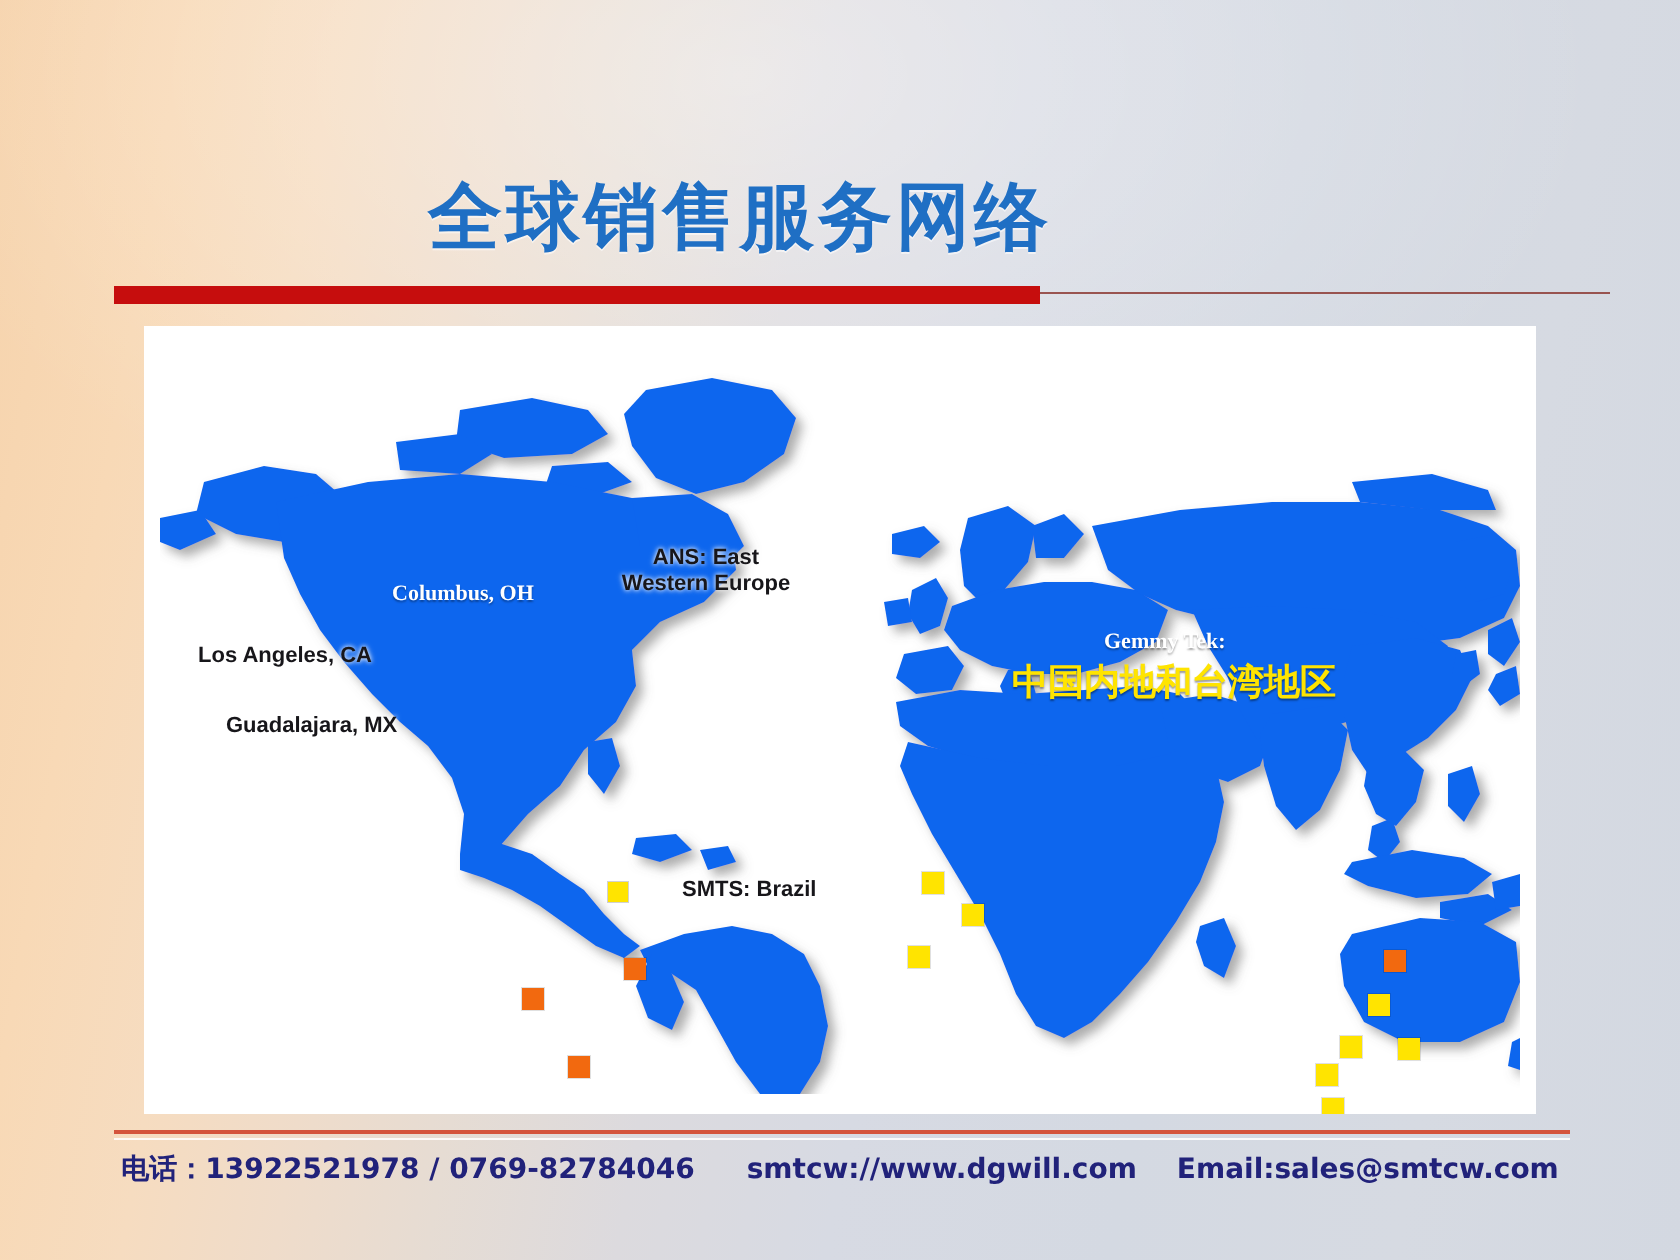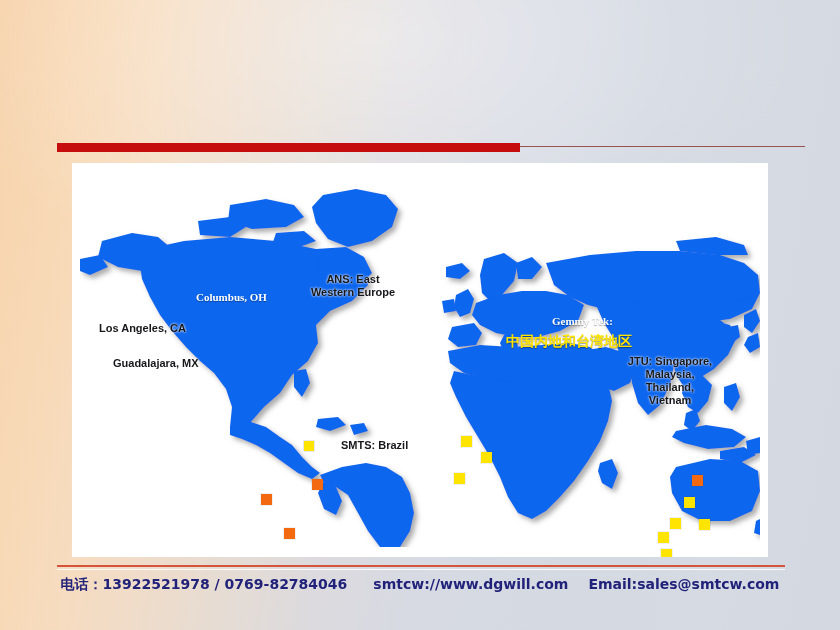--- a/index.html
+++ b/index.html
@@ -194,21 +194,21 @@
     text-shadow: 0 0 2px rgba(255,255,255,0.85), 0 0 3px rgba(255,255,255,0.7);
   }
   .map-label.white {
     color: #ffffff;
     text-shadow: 0 1px 1px rgba(0,0,0,0.35);
     font-family: Liberation Serif, serif;
   }
   .map-label.yellow {
     color: #ffe400;
     font-family: "DejaVu Sans", "Liberation Sans", sans-serif;
-    font-size: 14px;
+    font-size: 18px;
     text-shadow: 0 1px 1px rgba(0,0,0,0.4);
   }
   .map-label.center { text-align: center; }
 
   .legend-row {
     position: absolute;
     display: flex;
     align-items: center;
     gap: 7px;
     z-index: 14;
@@ -256,20 +256,21 @@
   .footer span { display: inline-block; vertical-align: baseline; }
   .footer .gap-a { width: 26px; }
   .footer .gap-b { width: 20px; }
 </style>
 </head>
 <body>
 
 <div class="slide">
 
 
+  <div class="slide-title">全球销售服务网络</div>
   <div class="rule-thin"></div>
   <div class="rule-thick"></div>
 
   <div class="map-panel">
     <div class="map-stage">
 
       <svg class="map-svg" viewBox="0 0 680 372" preserveAspectRatio="none">
         <defs>
           <filter id="landshadow" x="-12%" y="-12%" width="130%" height="130%">
             <feDropShadow dx="3.5" dy="3.5" stdDeviation="2.6" flood-color="#6b6b6b" flood-opacity="0.55"></feDropShadow>
@@ -396,26 +397,20 @@
 
       <div class="map-label dark center" style="left:230px; top:110px; width:102px;">
         <div>ANS: East</div>
         <div>Western Europe</div>
       </div>
 
       <div class="map-label white" style="left:440px; top:152px;margin-left:40px;">Gemmy Tek:</div>
 
       <div class="map-label yellow" style="left:434px; top:172px;">中国内地和台湾地区</div>
 
-      <div class="map-label dark center" style="left:546px; top:192px; width:104px;">
-        <div>JTU: Singapore,</div>
-        <div>Malaysia,</div>
-        <div>Thailand,</div>
-        <div>Vietnam</div>
-      </div>
 
     </div>
   </div>
 
   <div class="footer-rule-top"></div>
   <div class="footer-rule-bottom"></div>
 
   <div class="footer">
     <span>电话：</span><span>13922521978 / 0769-82784046</span><span class="gap-a"></span><span>smtcw://www.dgwill.com</span><span class="gap-b"></span><span>Email:sales@smtcw.com</span>
   </div>

